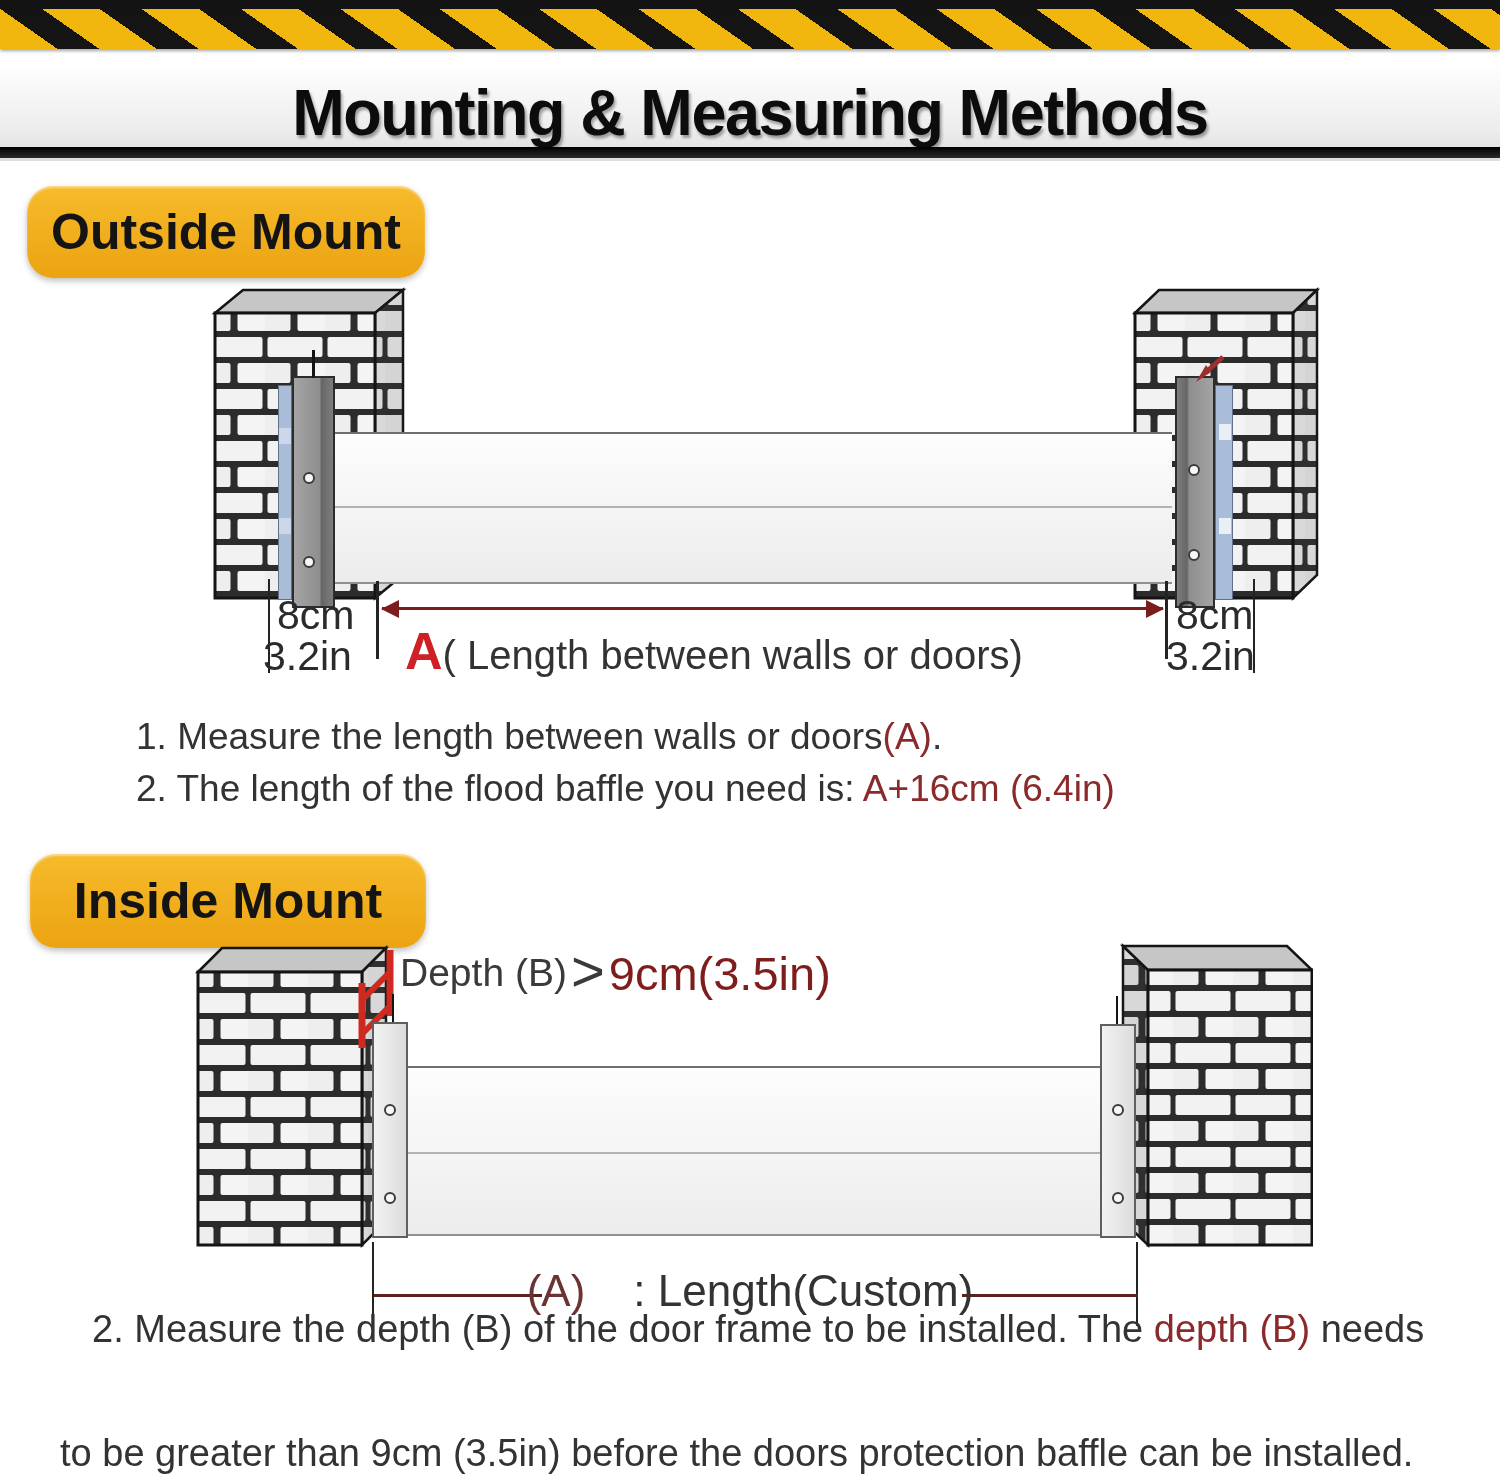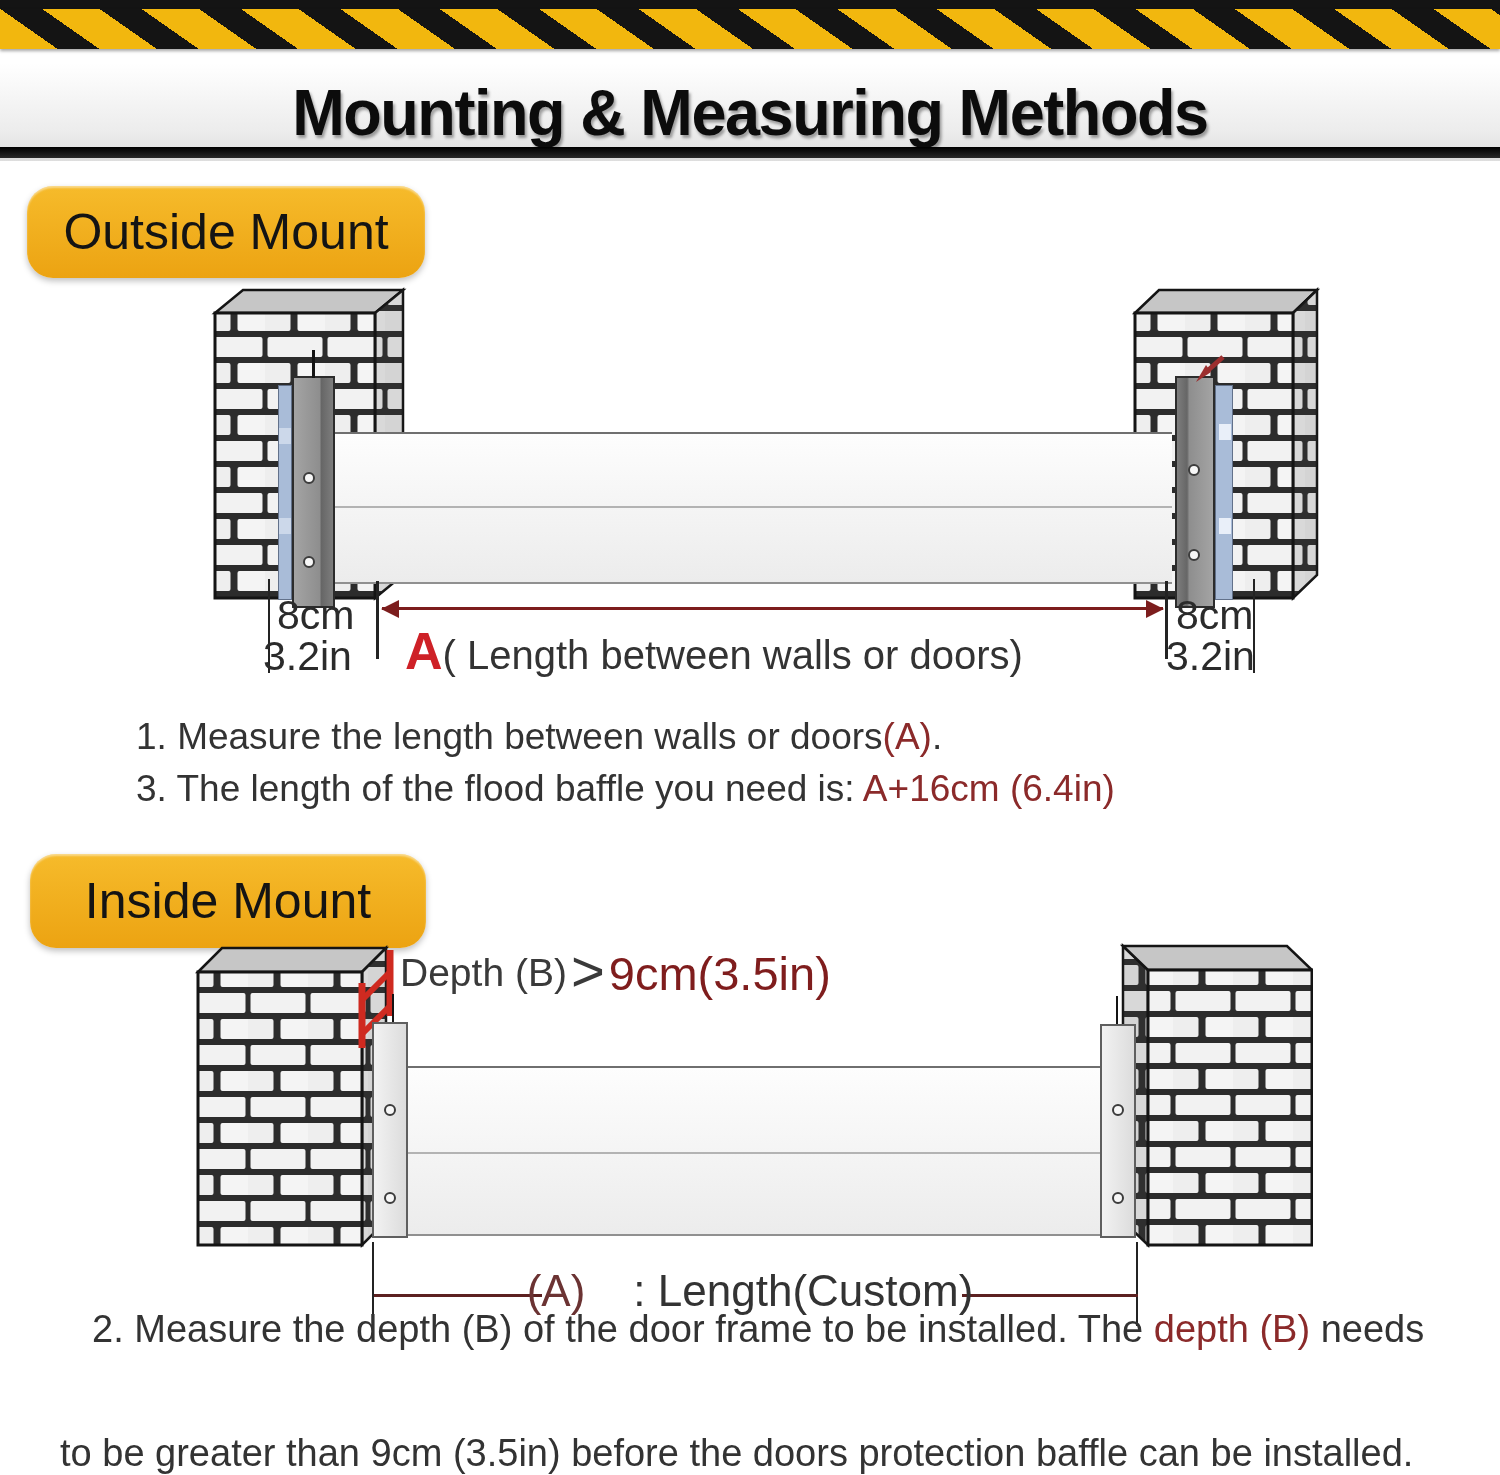--- a/index.html
+++ b/index.html
@@ -15,21 +15,21 @@
       background:linear-gradient(#ffffff,#ececec 70%,#dddddd);
       display:flex; align-items:center; justify-content:center;margin-top:14px; }
   .title-text { font-size:65px; font-weight:800; color:#0c0c0c; letter-spacing:-1.5px;
       transform:scaleX(.97); text-shadow:2px 3px 3px rgba(0,0,0,.35); white-space:nowrap; }
   .title-underbar { position:absolute; left:0; top:147px; width:100%; height:11px;
       background:linear-gradient(#000,#2a2a2a); }
 
   
   .badge { position:absolute; background:linear-gradient(#f6bb2b,#eca312); border-radius:26px;
       display:flex; align-items:center; justify-content:center; color:#141414; font-size:50px;
-      box-shadow:0 3px 6px rgba(0,0,0,.25), inset 0 2px 2px rgba(255,255,255,.45); white-space:nowrap; }
+      box-shadow:0 3px 6px rgba(0,0,0,.25), inset 0 2px 2px rgba(255,255,255,.45); white-space:nowrap;font-weight:bold; }
   .badge-outside { left:27px; top:186px; width:398px; height:92px; }
   .badge-inside  { left:30px; top:854px; width:396px; height:94px; }
 
   .pillar { position:absolute; }
 
   
   .panel { position:absolute; background:linear-gradient(#fdfdfd,#ececec);
       border-top:2px solid #6f6f6f; border-bottom:2px solid #909090; }
   .panel-mid { position:absolute; left:0; right:0; height:2px; background:#b3b3b3; }
   .seal { position:absolute; background:#a9bcd8; border:1px solid #62718a; box-sizing:border-box; }
@@ -149,21 +149,21 @@
 
   <div class="span-label">
     <span class="red-a">A</span>
       <span class="span-rest">( Length between walls or doors)</span>
   </div>
 
   <div class="step" style="left:136px;top:716px">
     <span>1. Measure the length between walls or doors</span><span class="hl">(A)</span><span>.</span>
   </div>
   <div class="step" style="left:136px;top:768px">
-    <span>3. The length of the flood baffle you need is: </span><span class="hl">A+16cm (6.4in)</span>
+    <span>2. The length of the flood baffle you need is: </span><span class="hl">A+16cm (6.4in)</span>
   </div>
 
   <div class="badge badge-inside">
     <span>Inside Mount</span>
   </div>
 
   <svg class="pillar" style="left:188px;top:938px" width="210" height="320" viewBox="0 0 210 320">
     <polygon points="10,34 34,10 198,10 174,34" fill="#c6c6c6" stroke="#141414" stroke-width="2.5"></polygon>
     <polygon points="174,34 198,10 198,283 174,307" fill="url(#brickPat)" stroke="#141414" stroke-width="2.5"></polygon>
     <polygon points="174,34 198,10 198,283 174,307" fill="rgba(70,70,70,0.15)"></polygon>

